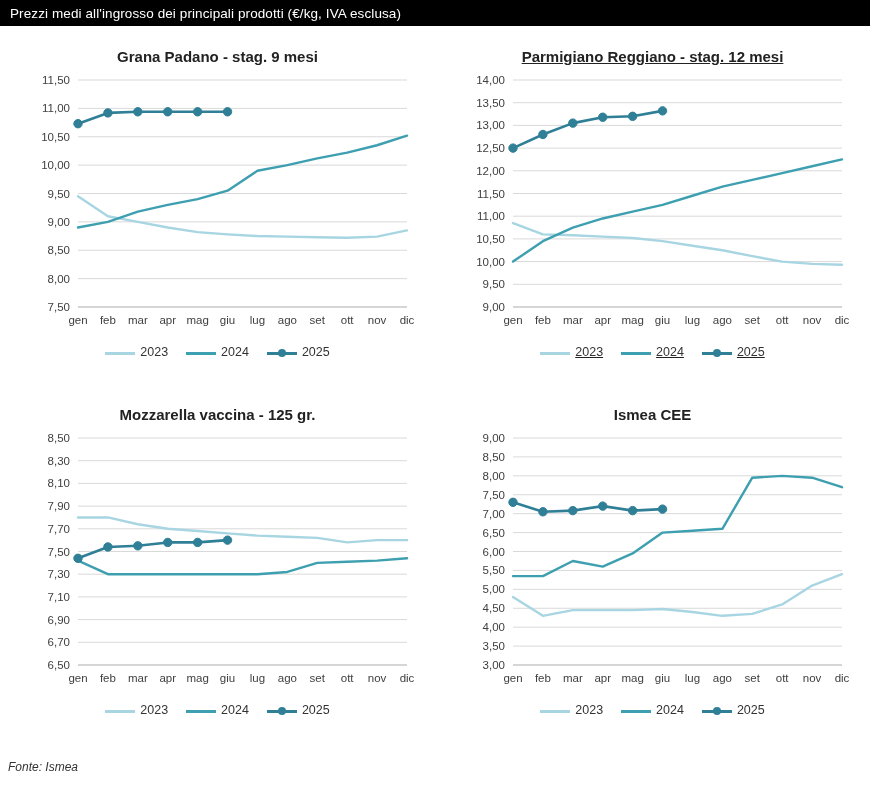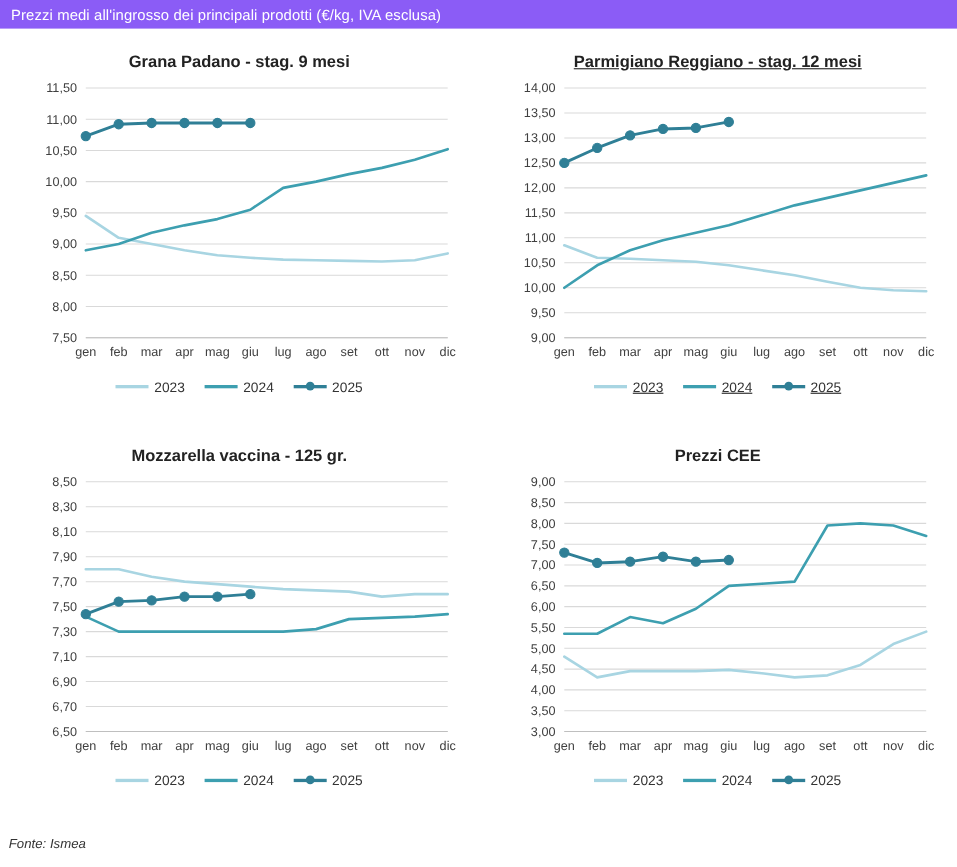--- a/index.html
+++ b/index.html
@@ -14,21 +14,21 @@
     color: #222;
     position: relative;
     overflow: hidden;
   }
   .header-bar {
     position: absolute;
     left: 0;
     top: 0;
     width: 870px;
     height: 26px;
-    background: #8b5cf6;
+    background: #000000;
     color: #ffffff;
     font-size: 13.5px;
     display: flex;
     align-items: center;
     padding-left: 10px;
     box-sizing: border-box;
     letter-spacing: 0.1px;
   }
   .grid-wrap {
     position: absolute;
@@ -60,21 +60,21 @@
     display: flex;
     justify-content: center;
     align-items: center;
     gap: 18px;
     font-size: 12.5px;
     color: #333;
     margin-top: 4px;
   }
   .legend-item {
     display: flex;
-    align-items: flex-start;
+    align-items: flex-end;
     gap: 5px;
   }
   .legend-swatch {
     display: inline-block;
     width: 30px;
     height: 12px;
     position: relative;
   }
   .legend-swatch i {
     position: absolute;
@@ -320,21 +320,21 @@
         <span class="legend-swatch">
             <i style="background:#2f7f96"></i>
             <b style="background:#2f7f96"></b>
           </span>
         <span>2025</span>
       </div>
     </div>
   </div>
 
   <div class="panel" style="left:435px; top:368px; width:435px; height:368px;">
-    <div class="panel-title" style="margin-top:12px;">Prezzi CEE</div>
+    <div class="panel-title" style="margin-top:12px;">Ismea CEE</div>
     <div class="plot-area">
       <svg class="plot-svg" id="svg-3" width="435" height="275">
           <line x1="78" y1="241" x2="407" y2="241" stroke="#d9d9d9" stroke-width="1"></line>
           <text x="70" y="245" text-anchor="end" font-size="11.5" fill="#404040" font-family="&quot;Liberation Sans&quot;, sans-serif">3,00</text>
           <line x1="78" y1="222.08333333333334" x2="407" y2="222.08333333333334" stroke="#d9d9d9" stroke-width="1"></line>
           <text x="70" y="226.08333333333334" text-anchor="end" font-size="11.5" fill="#404040" font-family="&quot;Liberation Sans&quot;, sans-serif">3,50</text>
           <line x1="78" y1="203.16666666666669" x2="407" y2="203.16666666666669" stroke="#d9d9d9" stroke-width="1"></line>
           <text x="70" y="207.16666666666669" text-anchor="end" font-size="11.5" fill="#404040" font-family="&quot;Liberation Sans&quot;, sans-serif">4,00</text>
           <line x1="78" y1="184.25" x2="407" y2="184.25" stroke="#d9d9d9" stroke-width="1"></line>
           <text x="70" y="188.25" text-anchor="end" font-size="11.5" fill="#404040" font-family="&quot;Liberation Sans&quot;, sans-serif">4,50</text>

